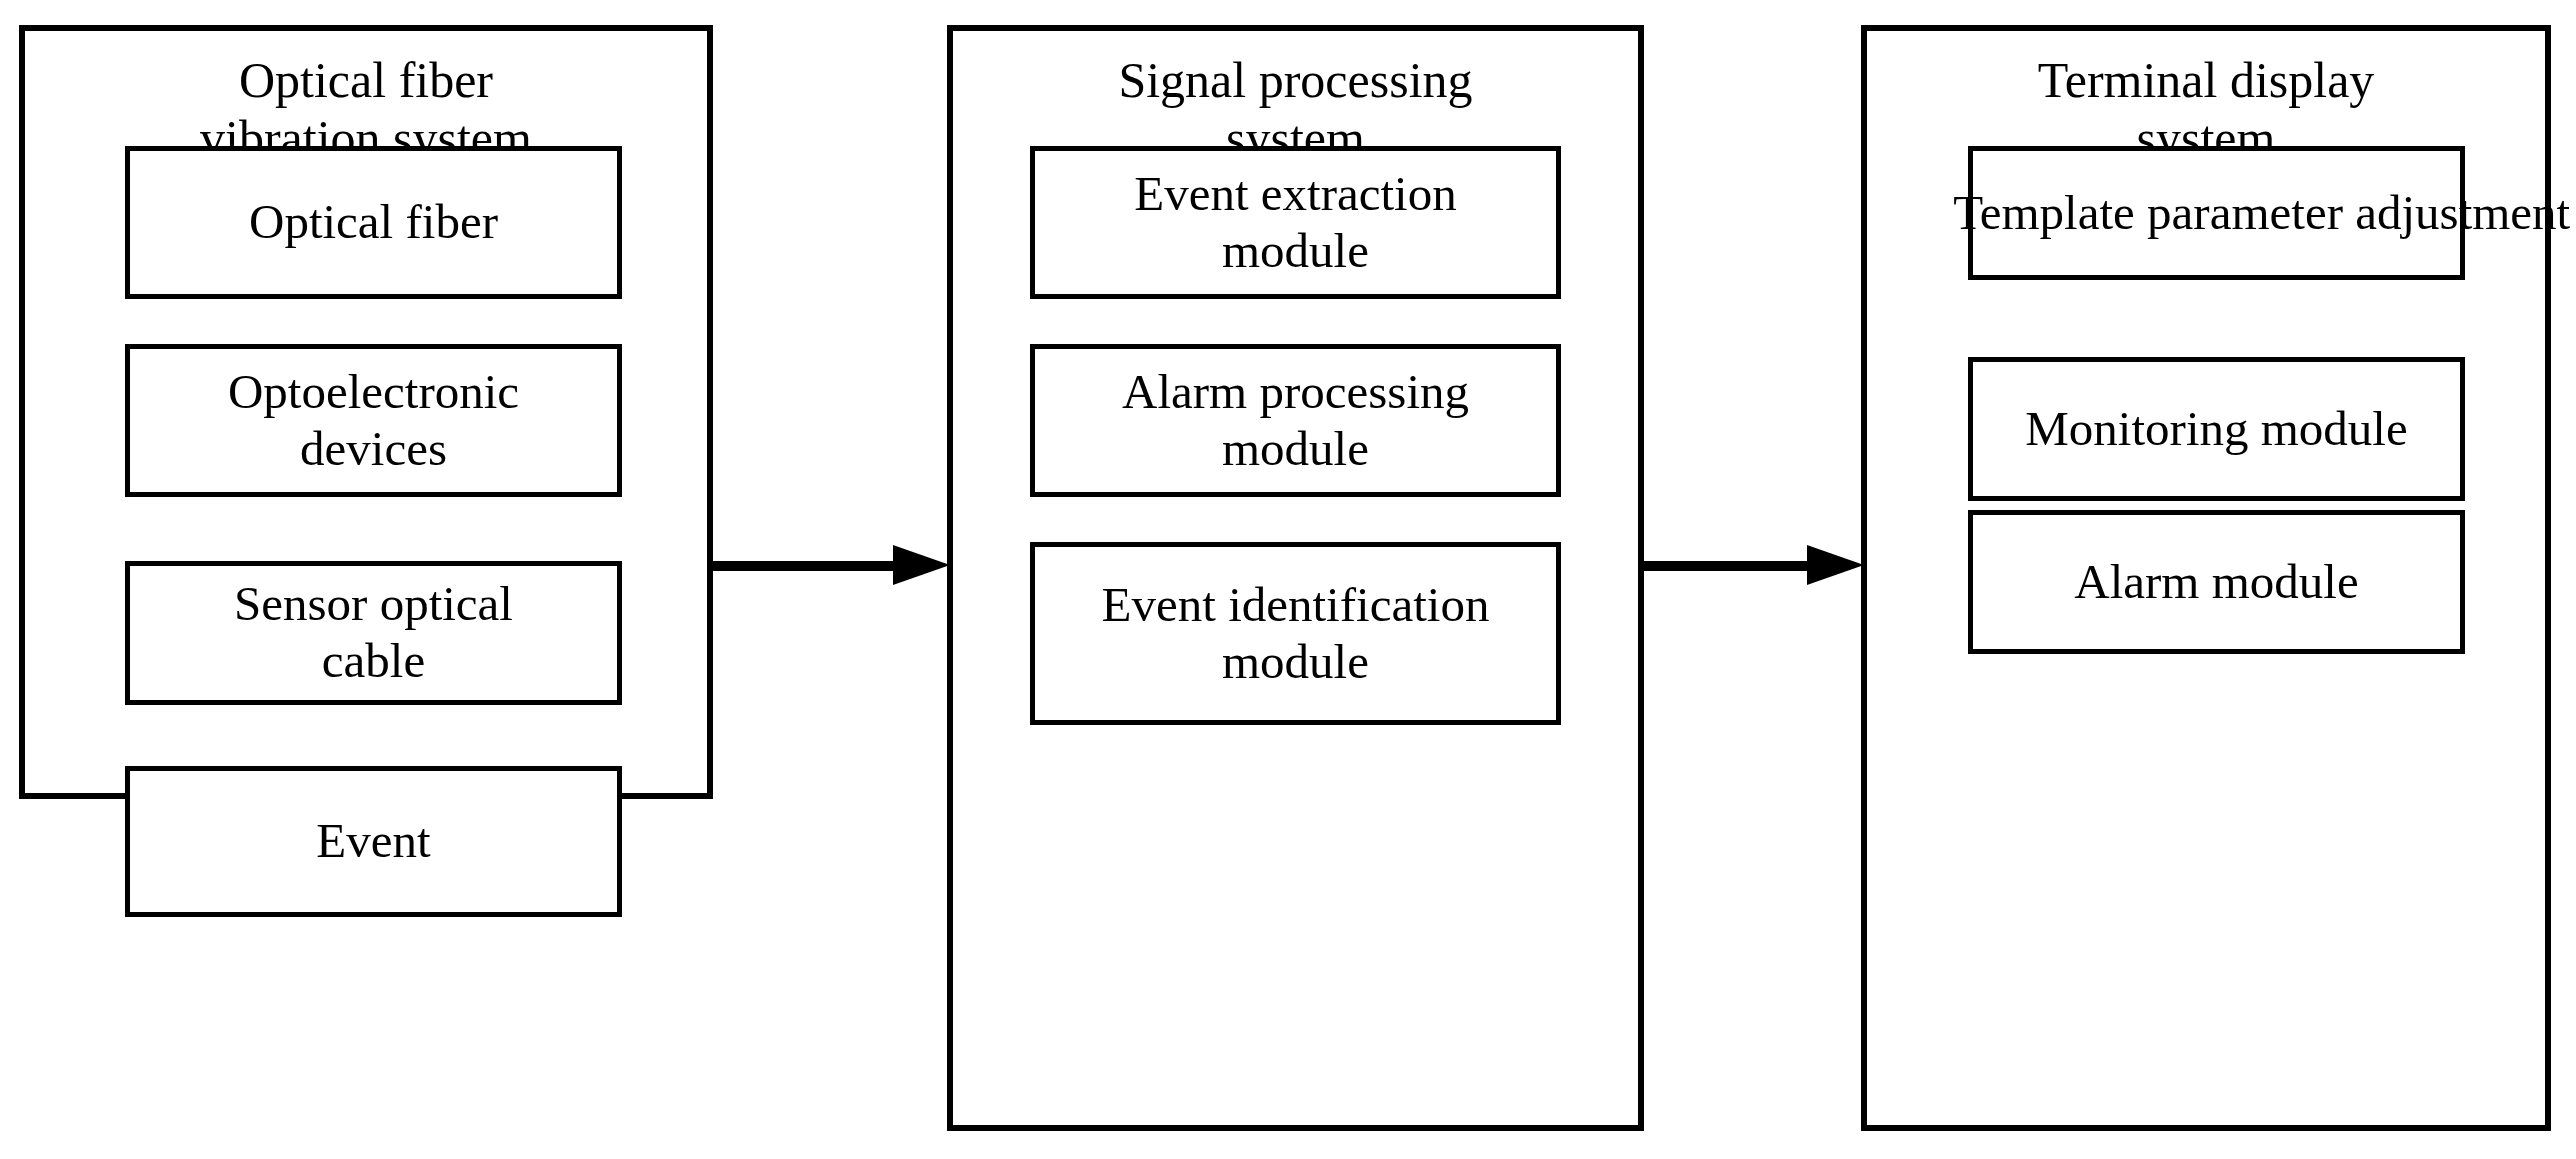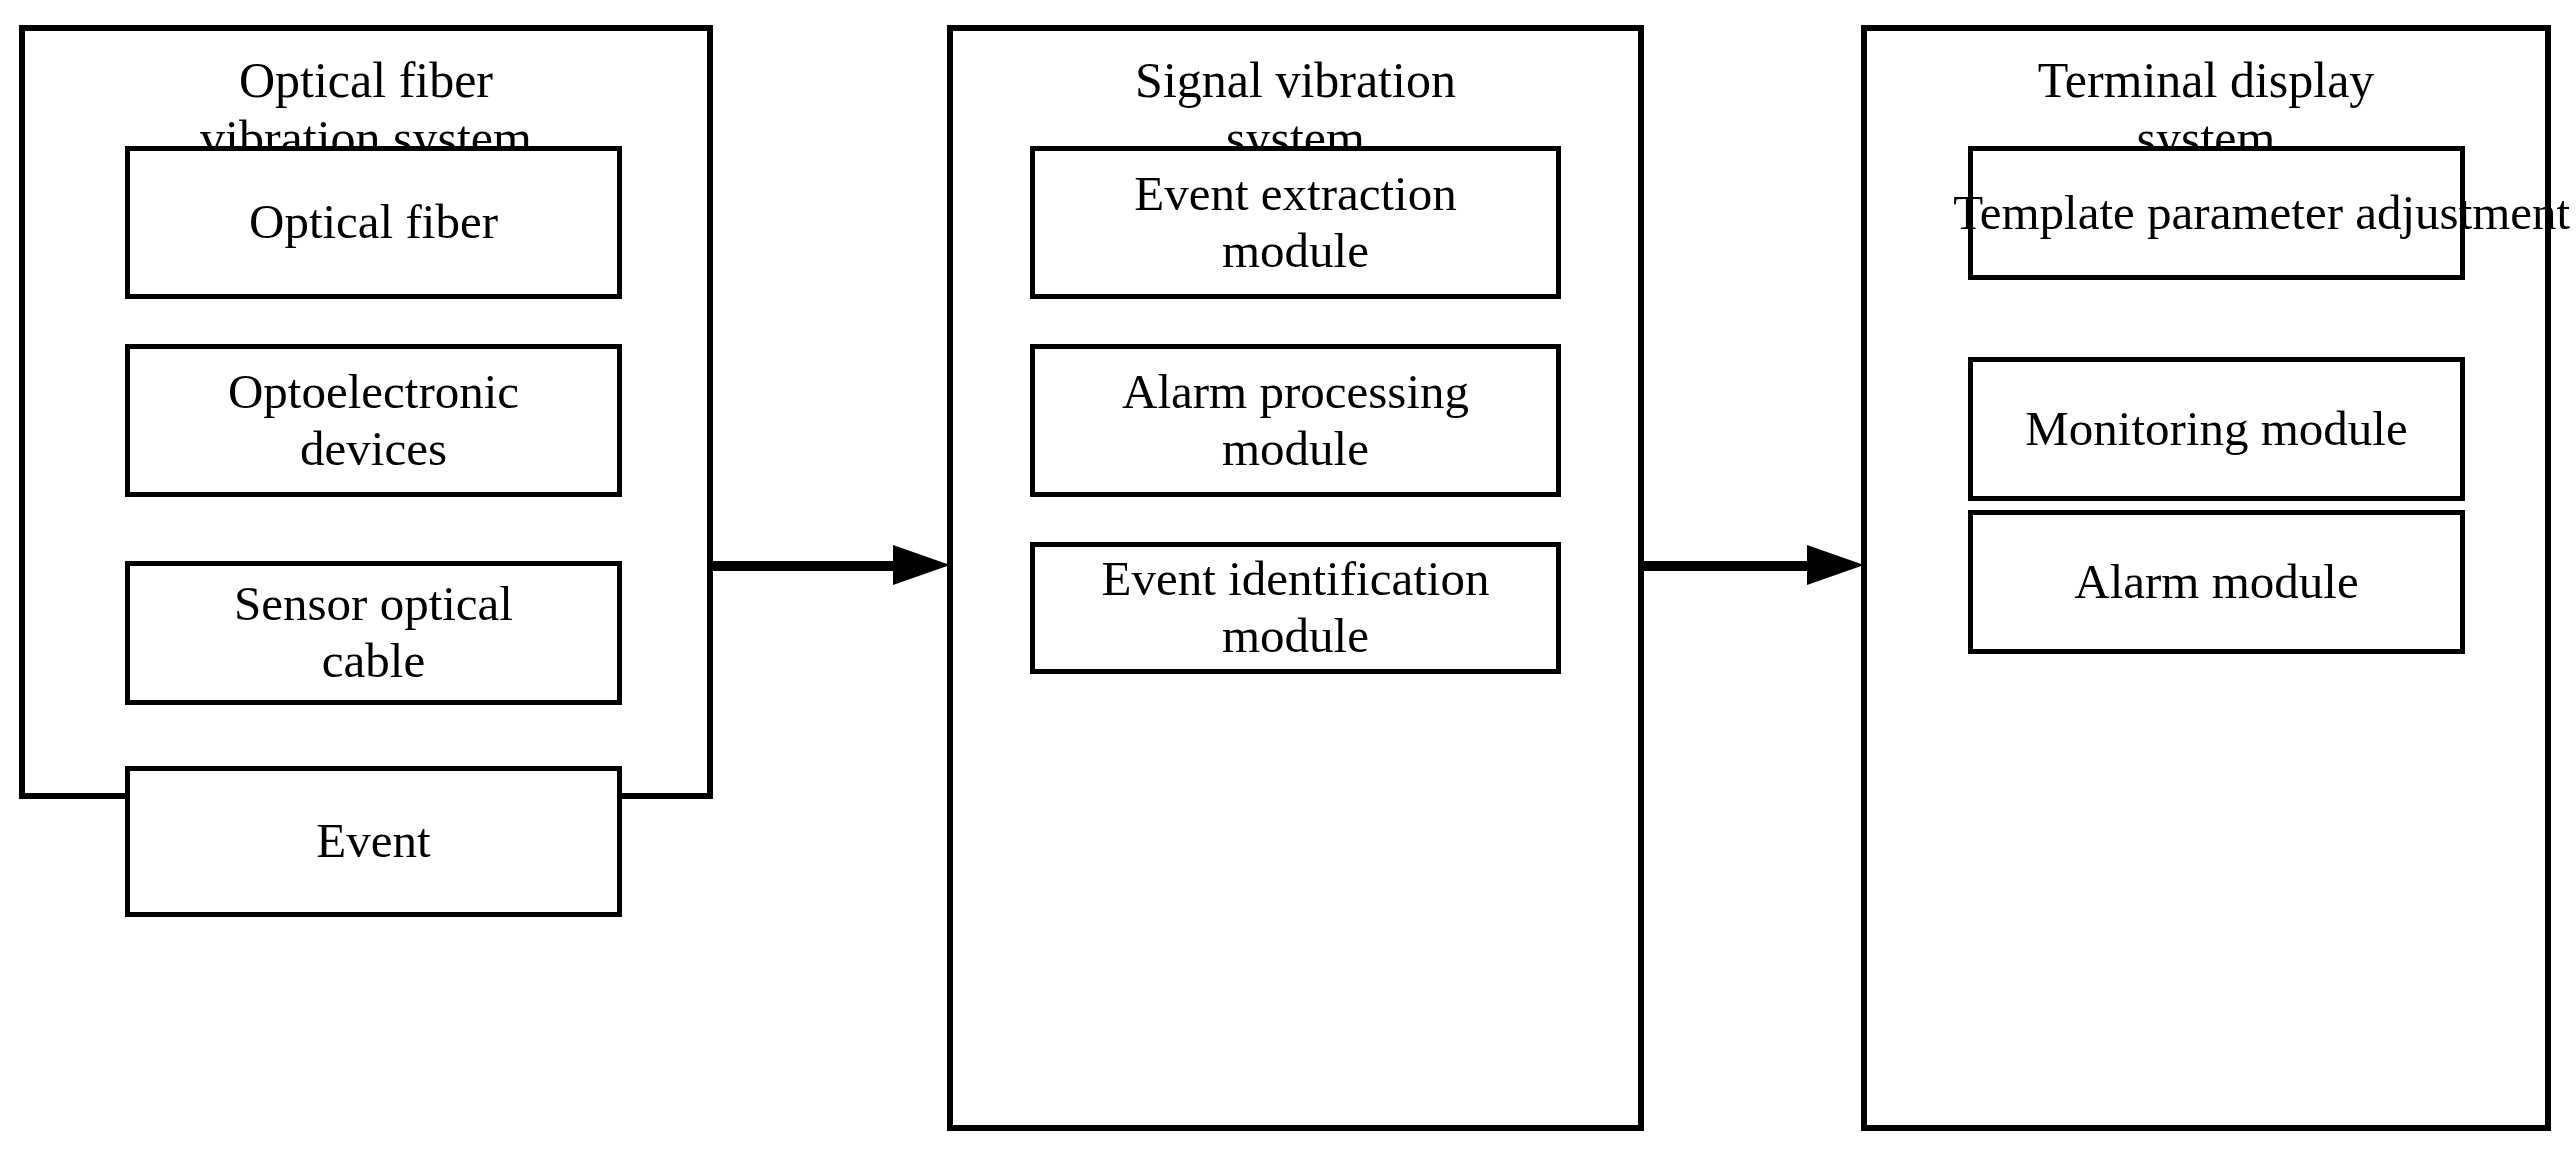--- a/index.html
+++ b/index.html
@@ -67,21 +67,21 @@
   #system-0 .module { left: 100px; width: 497px; }
   #system-0 .m0 { top: 115px; height: 153px; }
   #system-0 .m1 { top: 313px; height: 153px; }
   #system-0 .m2 { top: 530px; height: 144px; }
   #system-0 .m3 { top: 735px; height: 151px; }
 
   
   #system-1 .module { left: 77px; width: 531px; }
   #system-1 .m0 { top: 115px; height: 153px; }
   #system-1 .m1 { top: 313px; height: 153px; }
-  #system-1 .m2 { top: 511px; height: 132px; }
+  #system-1 .m2 { top: 511px; height: 183px; }
 
   
   #system-2 .module { left: 101px; width: 497px; }
   #system-2 .m0 { top: 115px; height: 134px; }
   #system-2 .m1 { top: 305px; height: 144px; margin-top: 21px; }
   #system-2 .m2 { top: 479px; height: 144px; }
   #system-2 .m0 .module-label {
     white-space: nowrap;
     width: 521px;
     margin-left: -5.5px;
@@ -139,21 +139,21 @@
       <span class="module-label">Event</span>
     </div>
   </div>
 
   <div class="arrow" id="arrow-0">
     <div class="shaft"></div>
     <div class="head"></div>
   </div>
 
   <div class="system" id="system-1">
-    <div class="system-title">Signal vibration
+    <div class="system-title">Signal processing
 system</div>
 
     <div class="module m0">
       <span class="module-label">Event extraction
 module</span>
     </div>
     <div class="module m1">
       <span class="module-label">Alarm processing
 module</span>
     </div>

